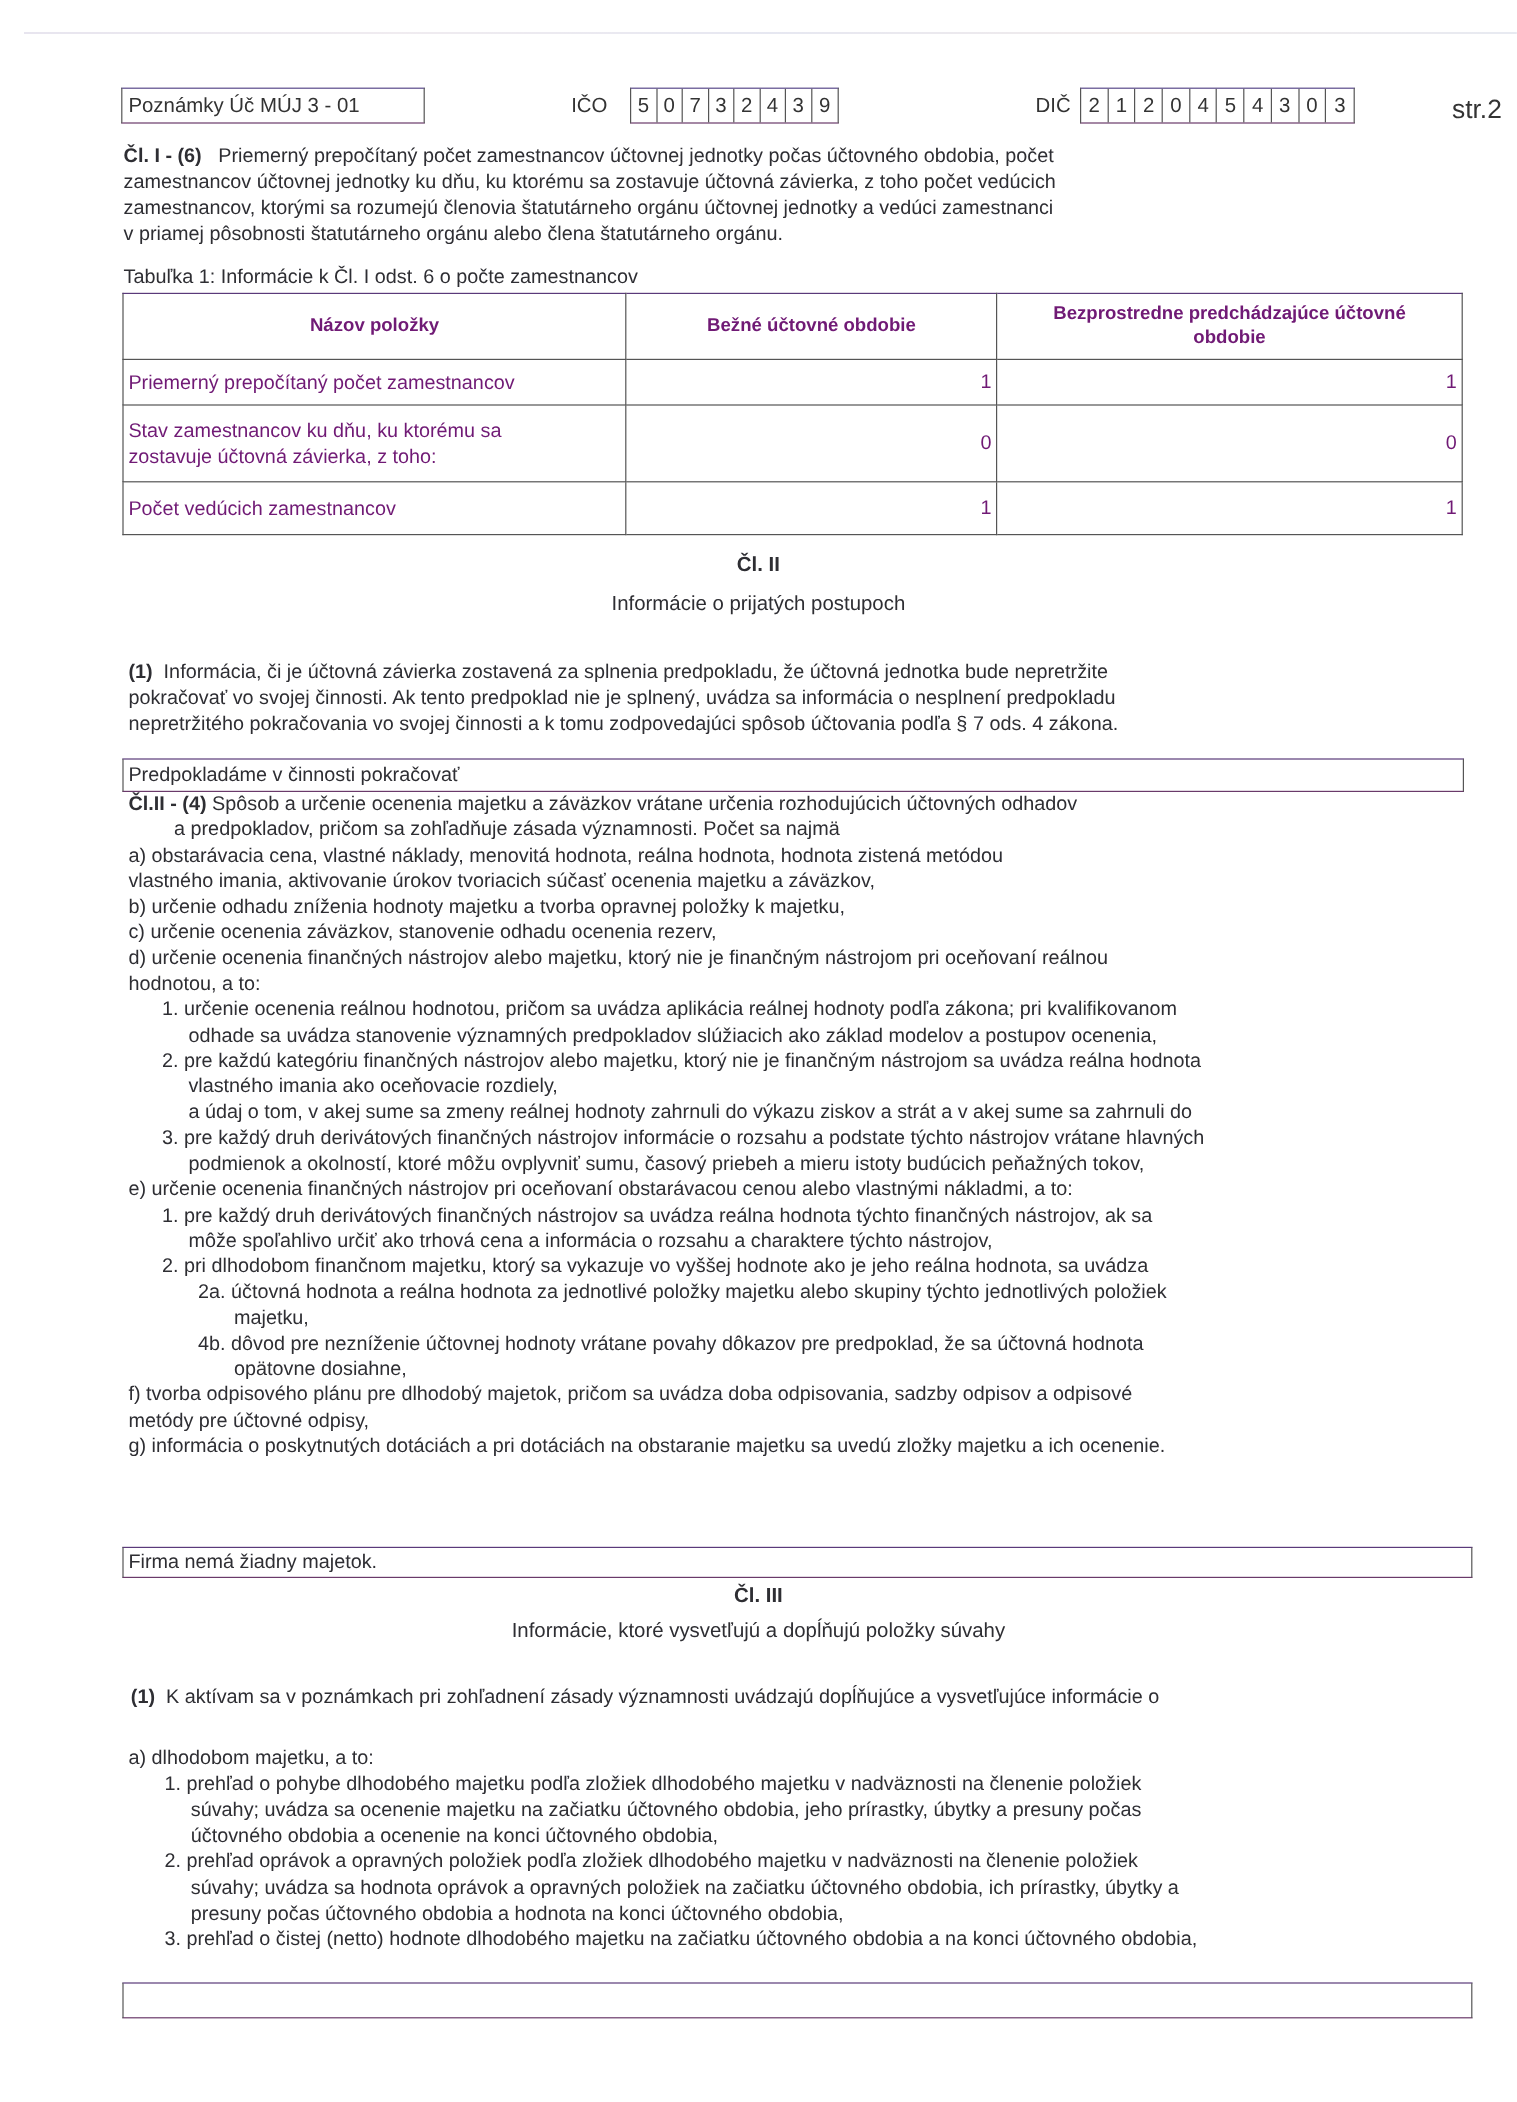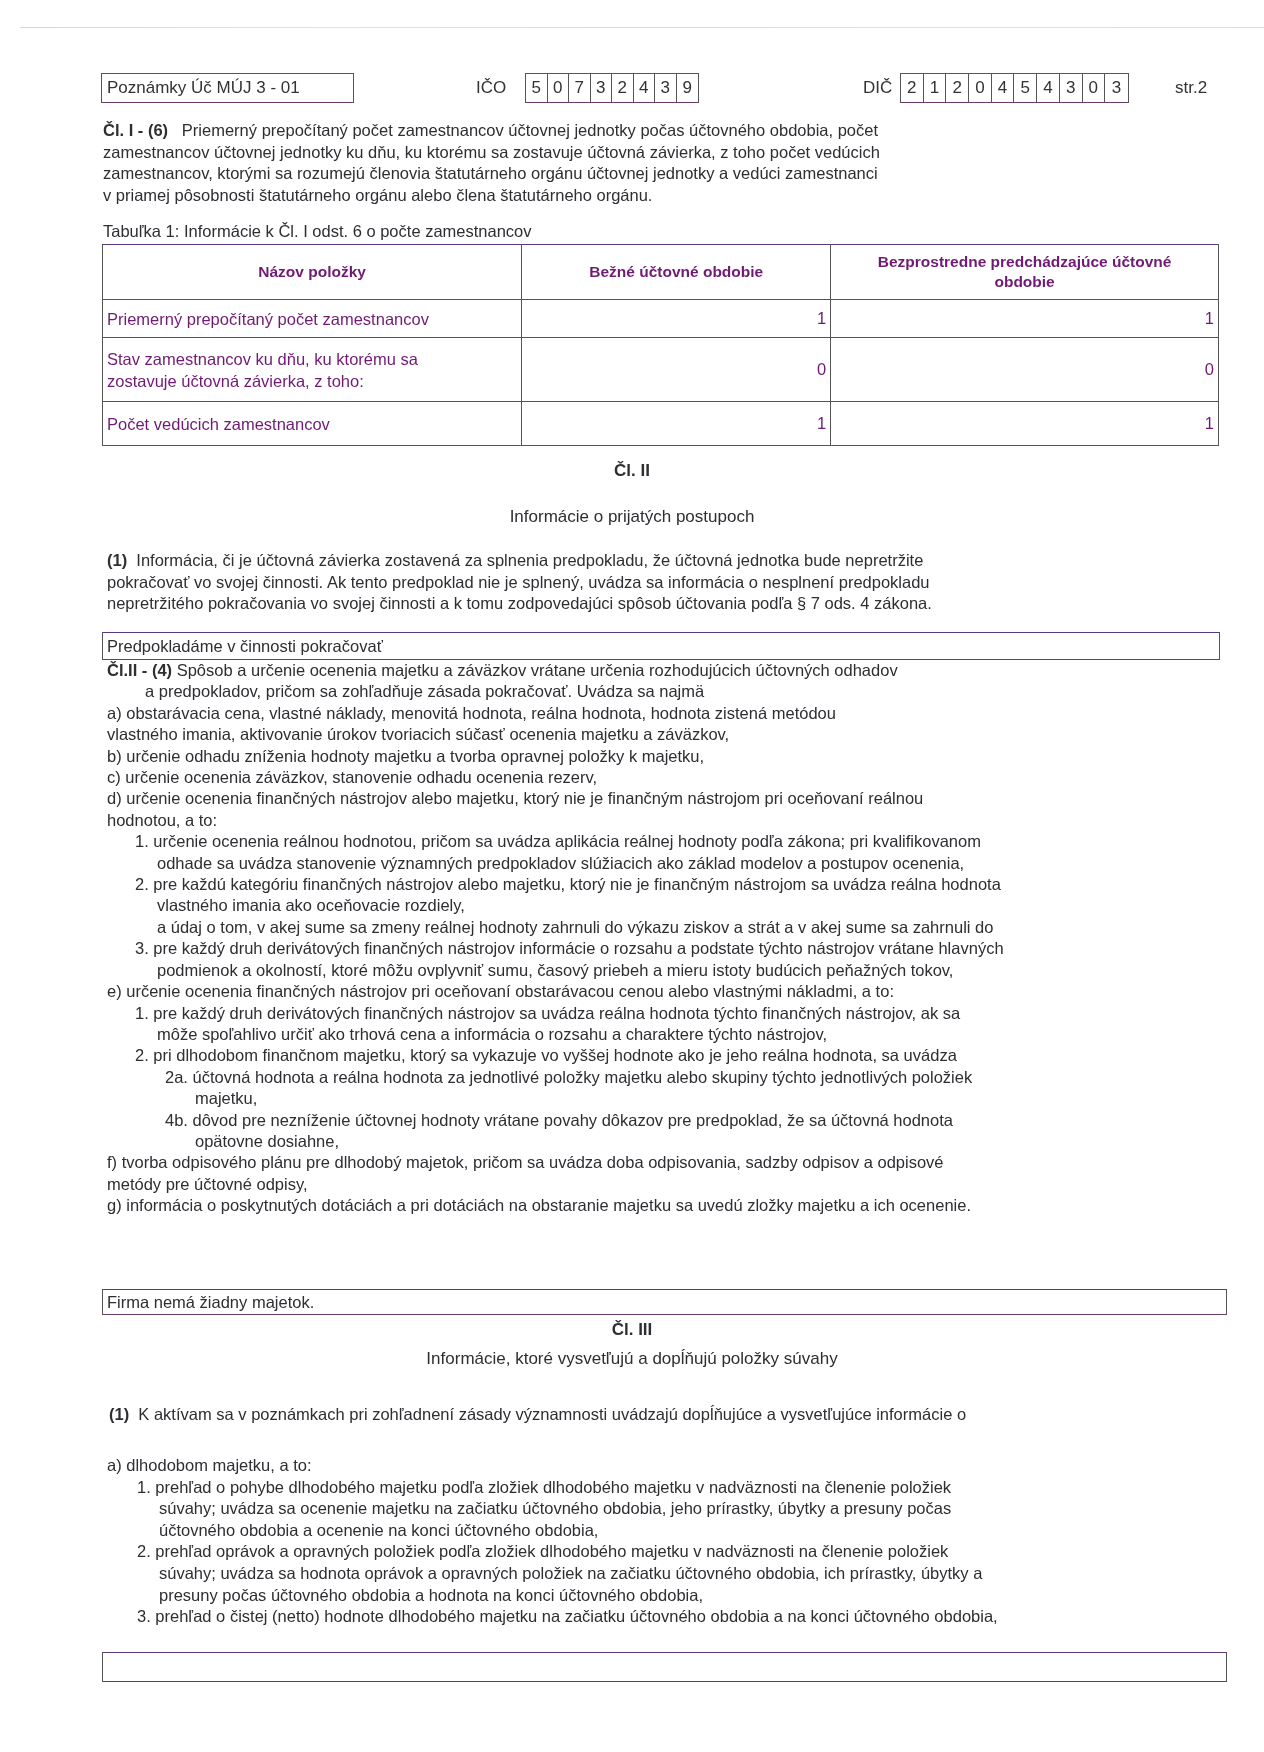--- a/index.html
+++ b/index.html
@@ -33,21 +33,21 @@
       color: #333;
     }
     .code-label { font-size: 17px; line-height: 30px; color: #333; }
     .digit-boxes { display: flex; border: 1px solid #555; border-top-color:#5a4a8a; border-bottom-color:#6a3a6a; }
     .digit {
       width: 21.5px; height: 28px; line-height: 28px; text-align: center;
       font-size: 17px; color: #333; border-right: 1px solid #555;
       box-sizing: border-box;
     }
     .digit:last-child { border-right: none; }
-    .page-num { font-size: 17px; color: #333; }
+    .page-num { font-size: 22px; color: #333; margin-left: 35px; }
 
     
     .para { font-size: 16.5px; line-height: 21.5px; color: #2e2e33; }
     .bold { font-weight: bold; }
     .center { text-align: center; }
 
     
     table.emp {
       position: absolute; left: 102px; top: 244px; width: 1117px;
       border-collapse: collapse; font-size: 16.5px; color: #701a75;
@@ -131,33 +131,33 @@
   </tr>
   <tr style="height:44px">
     <td class="name">Počet vedúcich zamestnancov</td>
     <td class="num">1</td>
     <td class="num">1</td>
   </tr>
 </tbody>
   </table>
 
 <div class="abs para bold center" style="left:0; top:460px; width:1264px; font-size:17px;">Čl. II</div>
-<div class="abs para center" style="left:0; top:506px; width:1264px; font-size:17px;">Informácie o prijatých postupoch</div>
+<div class="abs para center" style="left:0; top:492px; width:1264px; font-size:17px;">Informácie o prijatých postupoch</div>
 
 <div class="abs para" style="left:107px; top:550px; width:1120px;">
   <div><span class="bold">(1)</span>&nbsp;&nbsp;<span>Informácia, či je účtovná závierka zostavená za splnenia predpokladu, že účtovná jednotka bude nepretržite</span></div>
   <div>pokračovať vo svojej činnosti. Ak tento predpoklad nie je splnený, uvádza sa informácia o nesplnení predpokladu</div>
   <div>nepretržitého pokračovania vo svojej činnosti a k tomu zodpovedajúci spôsob účtovania podľa § 7 ods. 4 zákona.</div>
 </div>
 
 <div class="abs input-box" style="left:102px; top:632px; width:1118px; height:28px; line-height:26px;">Predpokladáme v činnosti pokračovať</div>
 
 <div class="abs para" style="left:107px; top:660px; width:1130px; line-height:21.4px;">
   <div><span class="bold">Čl.II - (4)</span> <span>Spôsob a určenie ocenenia majetku a záväzkov vrátane určenia rozhodujúcich účtovných odhadov</span></div>
-  <div style="padding-left:38px">a predpokladov, pričom sa zohľadňuje zásada pokračovať. Uvádza sa najmä</div>
+  <div style="padding-left:38px">a predpokladov, pričom sa zohľadňuje zásada významnosti. Počet sa najmä</div>
   <div>a) obstarávacia cena, vlastné náklady, menovitá hodnota, reálna hodnota, hodnota zistená metódou</div>
   <div>vlastného imania, aktivovanie úrokov tvoriacich súčasť ocenenia majetku a záväzkov,</div>
   <div>b) určenie odhadu zníženia hodnoty majetku a tvorba opravnej položky k majetku,</div>
   <div>c) určenie ocenenia záväzkov, stanovenie odhadu ocenenia rezerv,</div>
   <div>d) určenie ocenenia finančných nástrojov alebo majetku, ktorý nie je finančným nástrojom pri oceňovaní reálnou</div>
   <div>hodnotou, a to:</div>
   <div style="padding-left:28px">1. určenie ocenenia reálnou hodnotou, pričom sa uvádza aplikácia reálnej hodnoty podľa zákona; pri kvalifikovanom</div>
   <div style="padding-left:50px">odhade sa uvádza stanovenie významných predpokladov slúžiacich ako základ modelov a postupov ocenenia,</div>
   <div style="padding-left:28px">2. pre každú kategóriu finančných nástrojov alebo majetku, ktorý nie je finančným nástrojom sa uvádza reálna hodnota</div>
   <div style="padding-left:50px">vlastného imania ako oceňovacie rozdiely,</div>

